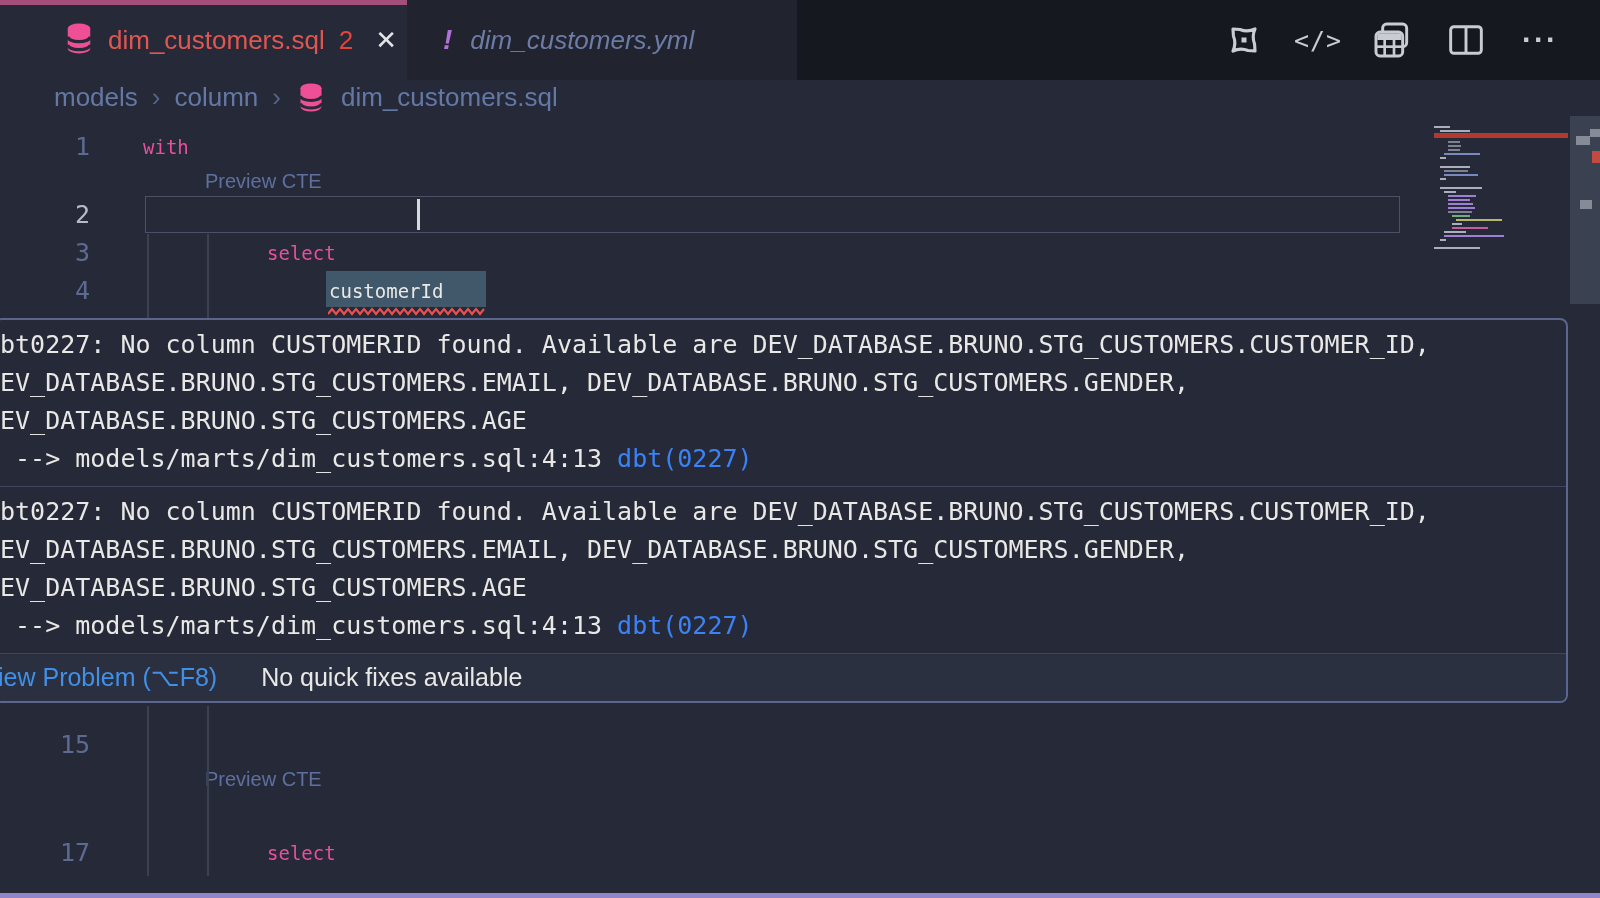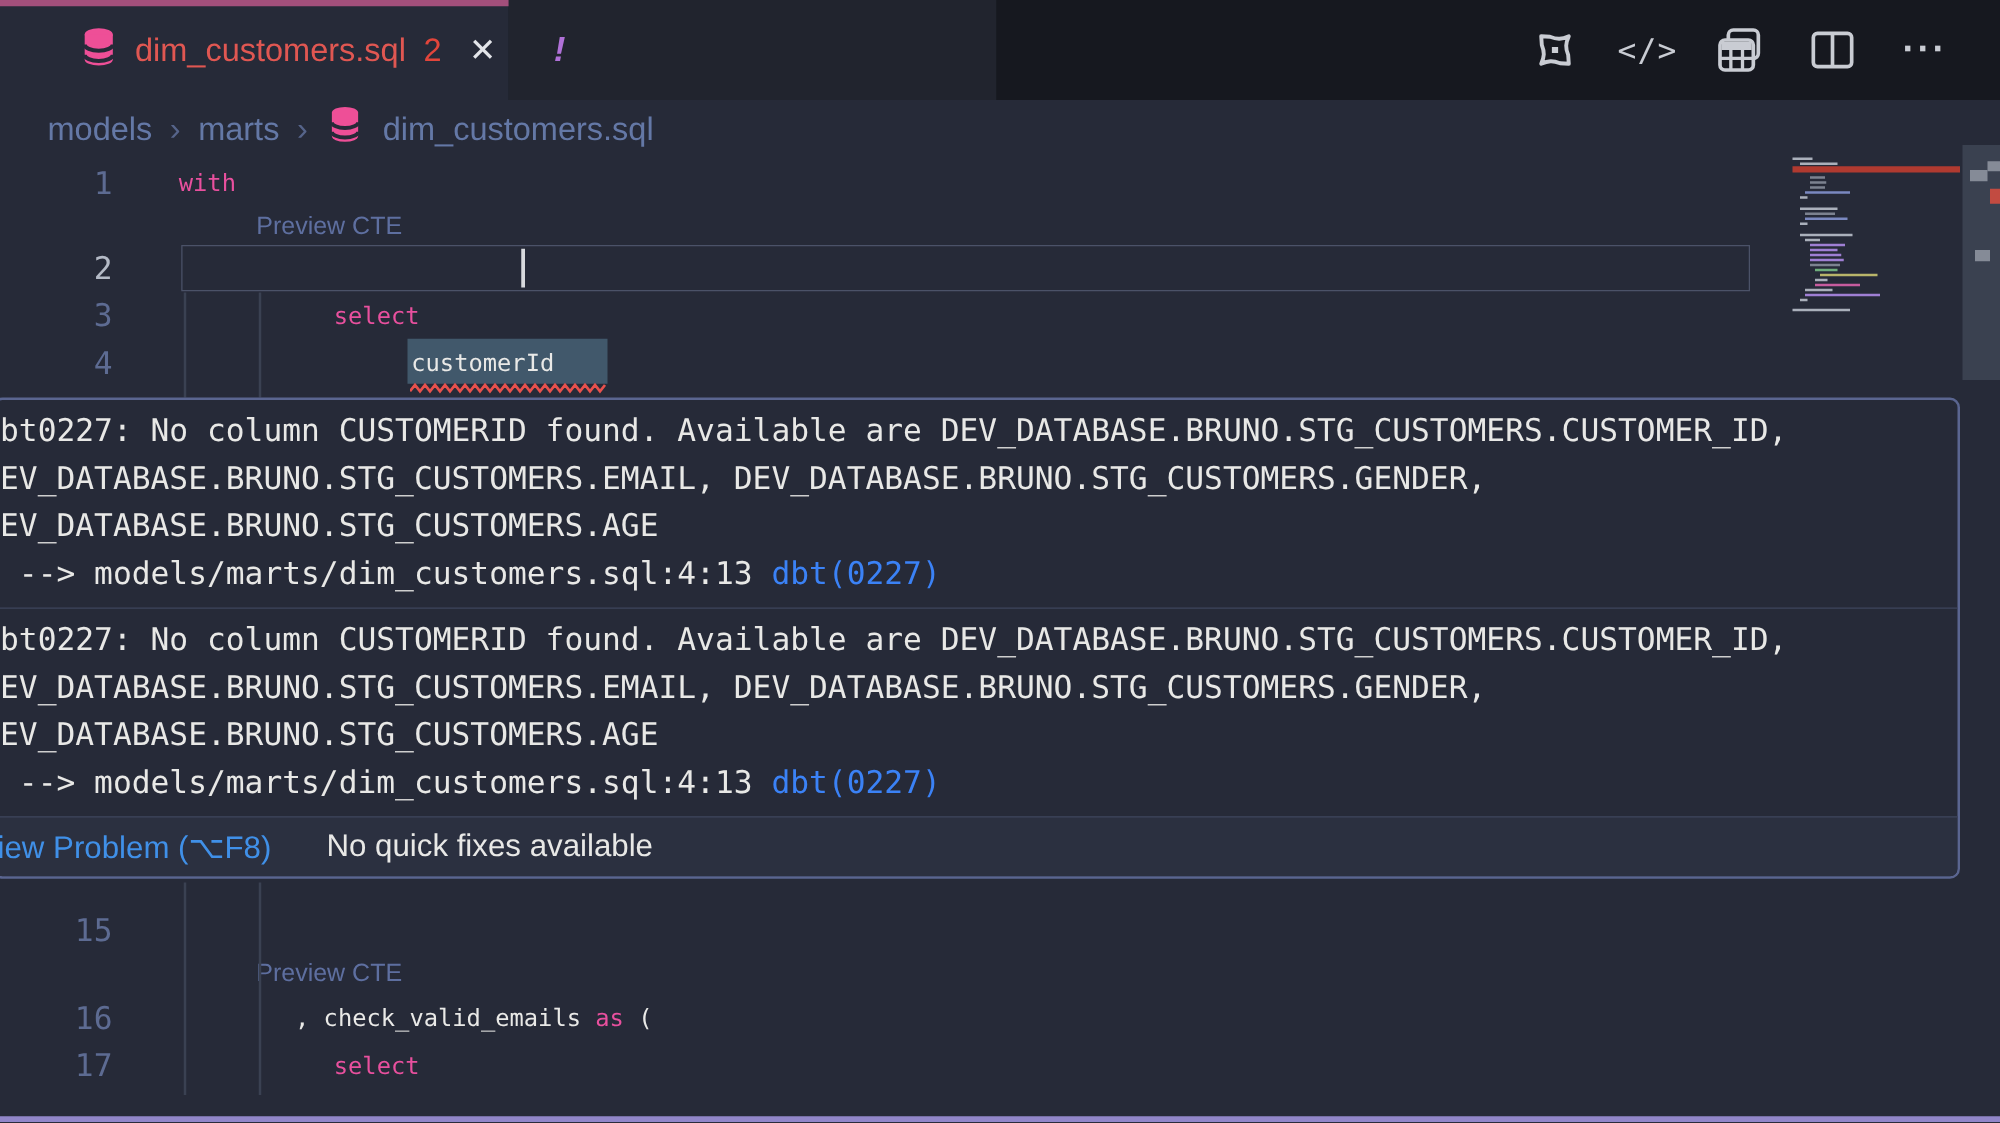--- a/index.html
+++ b/index.html
@@ -17,21 +17,21 @@
   #tab-sql .tab-badge { color:#e2453b; font-size:26px; }
   .tab-close { color:#e3e5e9; font-size:26px; margin-left:8px; }
   #tab-yml { left:407px; width:390px; background:#21242e; padding-left:36px; gap:18px; }
   #tab-yml .tab-indicator { color:#b071d8; font-size:28px; font-weight:bold; font-style:italic; }
   #tab-yml .tab-title { color:#6c7ca6; font-size:26px; font-style:italic; }
   #editor-actions { position:absolute; right:38px; top:0; height:80px; display:flex; align-items:center; gap:30px; }
   .act { width:44px; height:44px; display:flex; align-items:center; justify-content:center; color:#c9ccd3; cursor:pointer; }
   .act-code { font-family:"DejaVu Sans Mono", monospace; font-size:25px; letter-spacing:1px; }
   .act-more { font-size:30px; font-weight:bold; letter-spacing:2px; color:#c9ccd3; }
   
-  #breadcrumb { position:absolute; left:38px; top:82px; height:42px; display:flex; align-items:center; gap:14px;
+  #breadcrumb { position:absolute; left:54px; top:82px; height:42px; display:flex; align-items:flex-start; gap:14px;
     color:#6478a6; font-size:26px; }
   .crumb { cursor:pointer; }
   .crumb-sep { color:#56648a; font-size:26px; }
   #breadcrumb .db-icon { margin:0 2px; }
   
   .row { position:absolute; left:0; width:1430px; height:38px; }
   .gut { position:absolute; left:0; top:0; width:90px; text-align:right;
     font-family:"DejaVu Sans Mono", monospace; font-size:25px; line-height:38px; color:#5d6b92; }
   .gut.active { color:#b4bac6; }
   .cl { position:absolute; top:0; white-space:pre; font-family:"DejaVu Sans Mono", monospace;
@@ -82,20 +82,21 @@
           <path d="M3 11.5 a9 4 0 0 0 18 0" stroke="#262a38" stroke-width="2.6" fill="none"></path>
           <path d="M3 18 a9 4 0 0 0 18 0" stroke="#262a38" stroke-width="2.6" fill="none"></path>
         </svg>
       </span>
       <span class="tab-title">dim_customers.sql</span>
       <span class="tab-badge">2</span>
       <span class="tab-close">✕</span>
     </div>
     <div class="tab" id="tab-yml">
       <span class="tab-indicator">!</span>
+      <span class="tab-title">dim_customers.yml</span>
     </div>
     <div id="editor-actions">
       <span class="act">
         <svg width="38" height="38" viewBox="0 0 28 28">
           <g transform="rotate(45 14 14)">
             <path d="M14 2.5 C15.6 6.8 17.4 8.8 21.6 10.6 L25.5 14 L21.6 17.4 C17.4 19.2 15.6 21.2 14 25.5 C12.4 21.2 10.6 19.2 6.4 17.4 L2.5 14 L6.4 10.6 C10.6 8.8 12.4 6.8 14 2.5 Z" fill="none" stroke="#c9ccd3" stroke-width="2.3" stroke-linejoin="round"></path>
             <path d="M14 11.4 L16.6 14 L14 16.6 L11.4 14 Z" fill="#c9ccd3"></path>
           </g>
         </svg>
       </span>
@@ -116,21 +117,21 @@
           <line x1="15" y1="5" x2="15" y2="25" stroke="#c9ccd3" stroke-width="2.2"></line>
         </svg>
       </span>
       <span class="act act-more">···</span>
     </div>
   </div>
 
   <div id="breadcrumb">
     <span class="crumb">models</span>
     <span class="crumb-sep">›</span>
-    <span class="crumb">marts</span>
+    <span class="crumb">column</span>
     <span class="crumb-sep">›</span>
     <span class="db-icon">
       <svg width="28" height="31" viewBox="0 0 24 26">
         <ellipse cx="12" cy="5" rx="9" ry="4" fill="#ee4f97"></ellipse>
         <path d="M3 5 v16 a9 4 0 0 0 18 0 v-16 z" fill="#ee4f97"></path>
         <path d="M3 11.5 a9 4 0 0 0 18 0" stroke="#262a38" stroke-width="2.6" fill="none"></path>
         <path d="M3 18 a9 4 0 0 0 18 0" stroke="#262a38" stroke-width="2.6" fill="none"></path>
       </svg>
     </span>
     <span class="crumb">dim_customers.sql</span>
@@ -166,24 +167,20 @@
     </svg>
   </div>
 
 
   <div class="row" style="top:726px">
     <span class="gut">15</span>
   </div>
 
   <div class="codelens" style="top:764px">Preview CTE</div>
 
-  <div class="row" style="top:796px">
-    <span class="gut">16</span>
-    <span class="cl" style="left:236px"><span class="tok-id">, check_valid_emails </span><span class="tok-kw">as </span><span class="tok-id">(</span></span>
-  </div>
 
   <div class="row" style="top:834px">
     <span class="gut">17</span>
     <span class="cl" style="left:267px"><span class="tok-kw">select</span></span>
   </div>
 
   <div id="decor-layer">
       <div class="mk" style="left: 147px; top: 234px; width: 2px; height: 84px; background: rgb(58, 65, 82);"></div>
       <div class="mk" style="left: 207px; top: 234px; width: 2px; height: 84px; background: rgb(58, 65, 82);"></div>
       <div class="mk" style="left: 147px; top: 706px; width: 2px; height: 170px; background: rgb(58, 65, 82);"></div>

